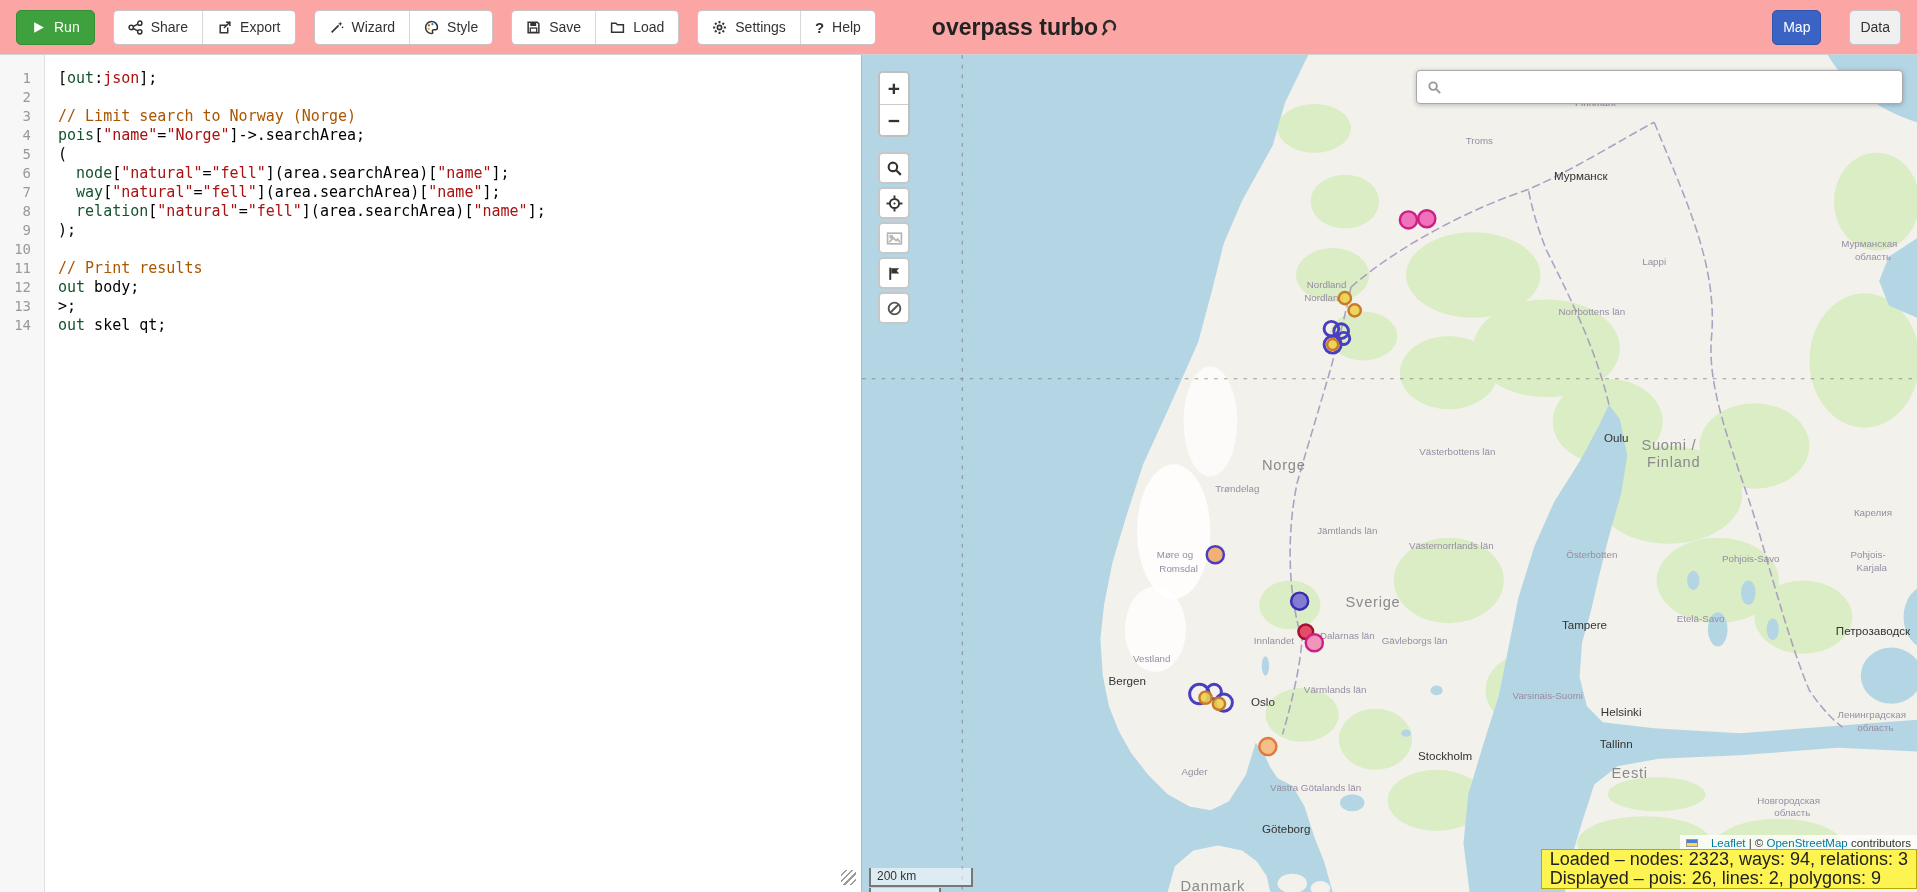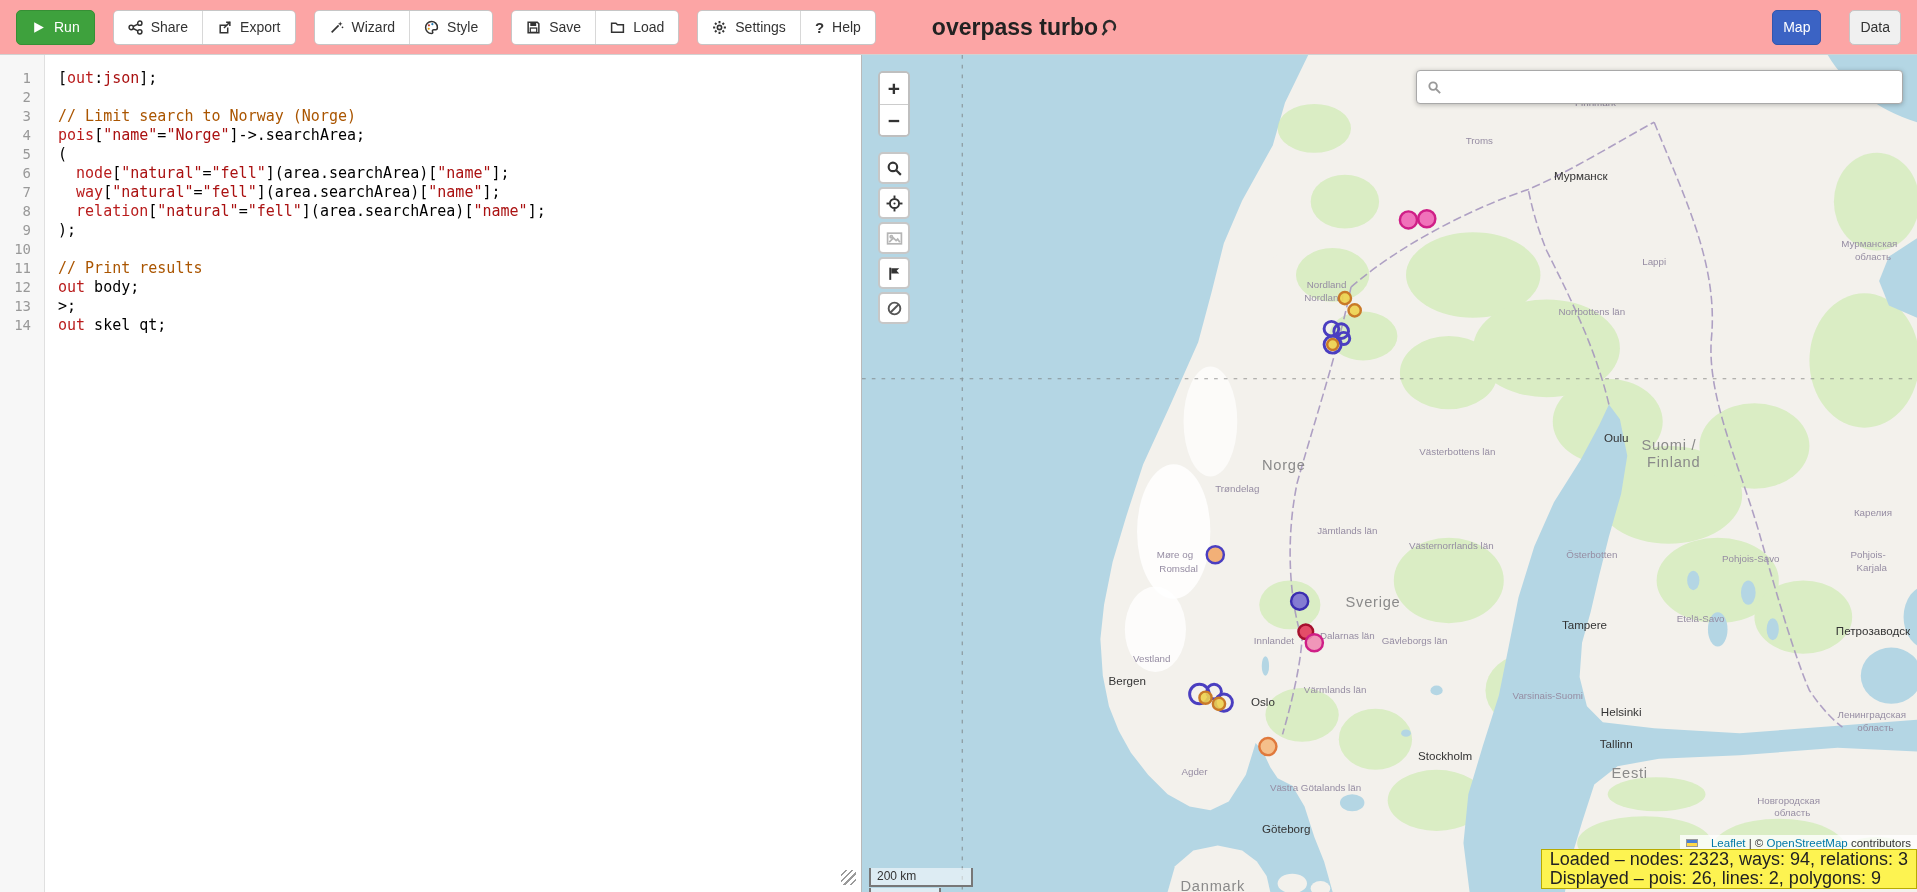--- a/index.html
+++ b/index.html
@@ -25,21 +25,21 @@
   
   .main { display:flex; height:837px; }
 
   
   .editor { position:relative; flex:0 0 862px; background:#fff; border-right:1px solid #b9b9b9; font-family:"DejaVu Sans Mono","Liberation Mono",monospace; font-size:15px; overflow:hidden; }
   .editor::before { content:""; position:absolute; left:0; top:0; bottom:0; width:44px; background:#f7f7f7; border-right:1px solid #e0e0e0; }
   .code-lines { position:relative; padding-top:14px; }
   .line { display:flex; height:19px; line-height:19px; }
   .ln { width:44px; flex:none; text-align:right; padding-right:13px; color:#999; font-size:14px; }
   .code { padding-left:14px; white-space:pre; }
-  .tk { color:#b91c1c; } .ts { color:#aa1111; } .tc { color:#aa5500; } .tp { color:#000; }
+  .tk { color:#14532d; } .ts { color:#aa1111; } .tc { color:#aa5500; } .tp { color:#000; }
   .resize-handle { position:absolute; right:5px; bottom:7px; width:15px; height:15px;
     background:repeating-linear-gradient(135deg, transparent 0 3px, #8f8f8f 3px 4.5px); opacity:.9; cursor:nwse-resize; }
 
   
   .map { position:relative; flex:1; overflow:hidden; background:#b4d6e4; }
   .map svg.map-canvas { position:absolute; inset:0; width:100%; height:100%; }
   .lbl-country { font-size:12px; fill:#8a8a8a; text-anchor:middle; letter-spacing:.6px; }
   .lbl-region  { font-size:8px;  fill:#968da3; text-anchor:middle; }
   .lbl-city    { font-size:9.5px; fill:#333; text-anchor:middle; }
   #map-markers circle { cursor:pointer; }

